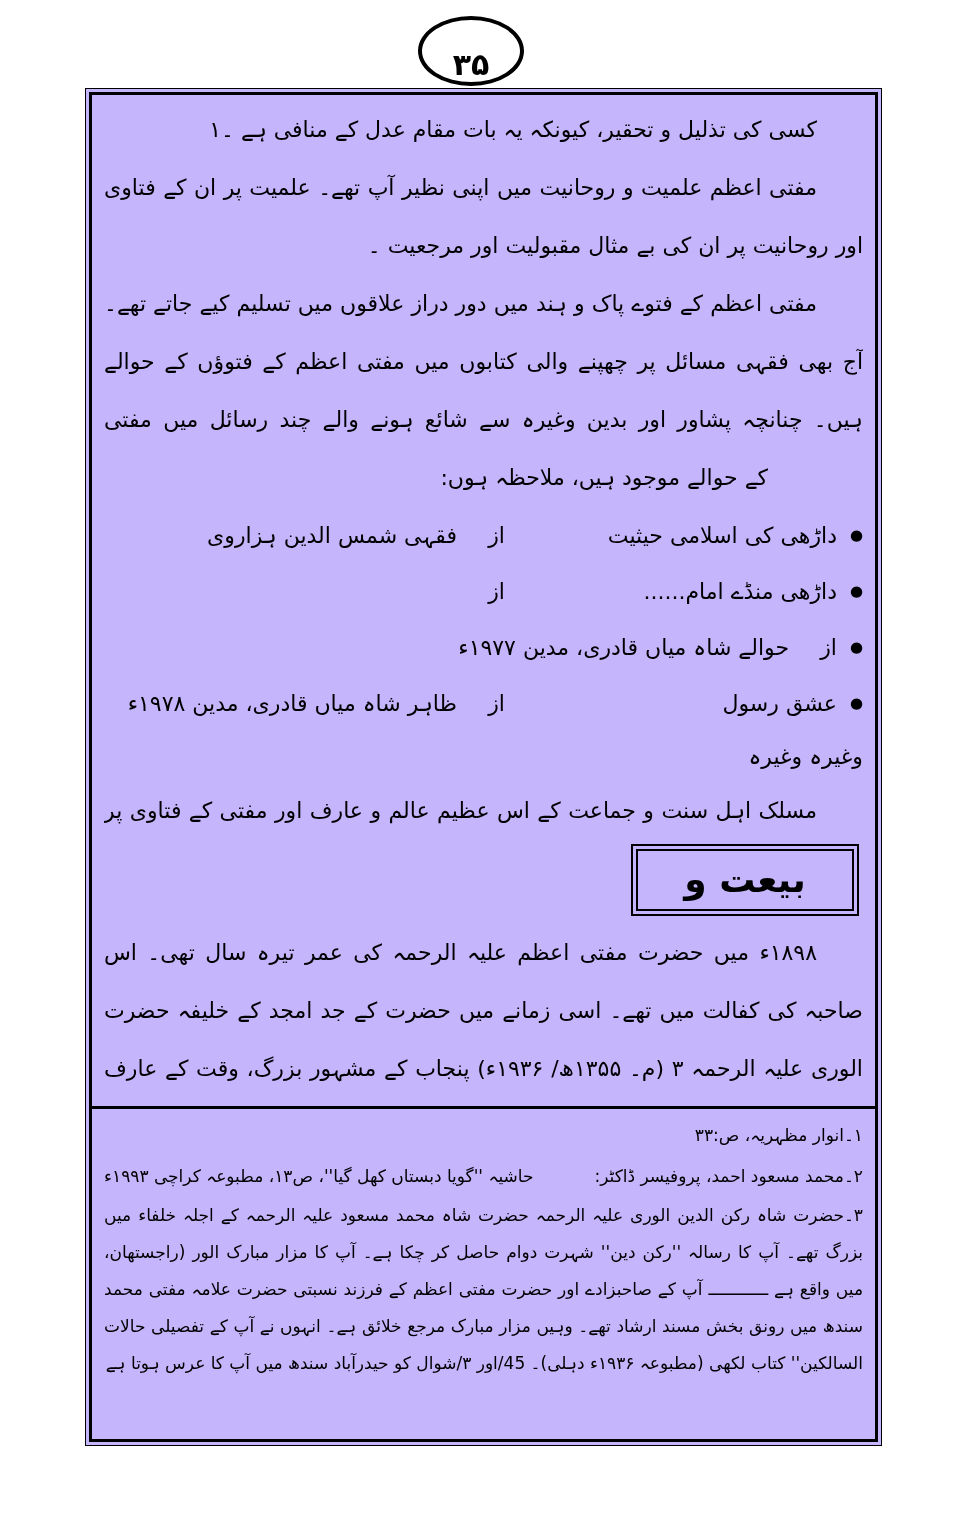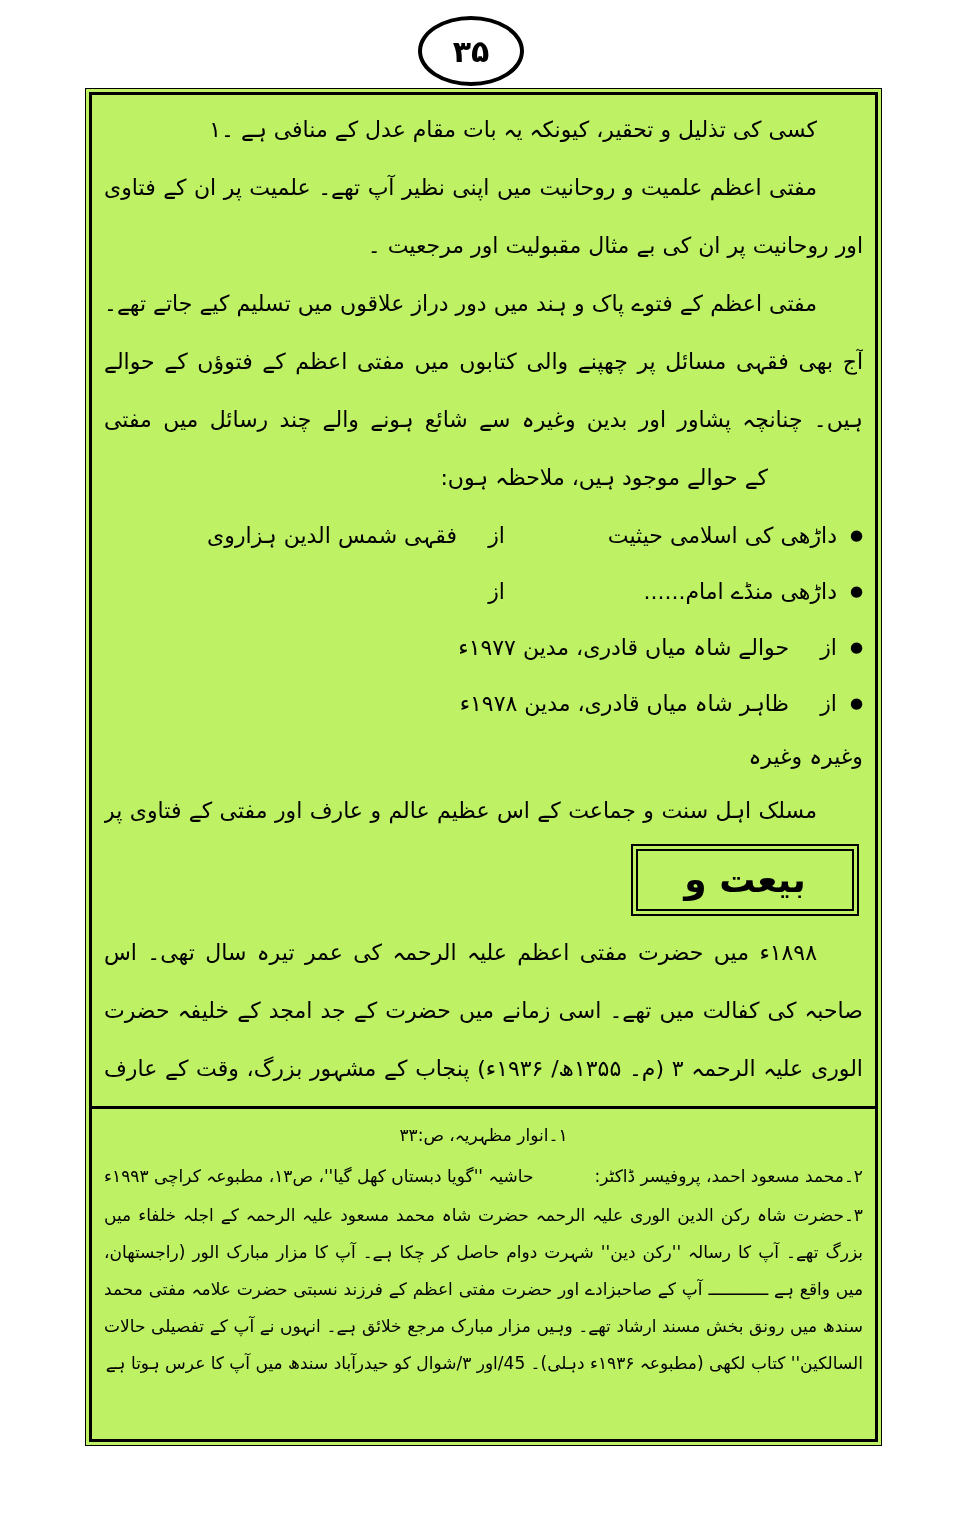--- a/index.html
+++ b/index.html
@@ -6,27 +6,27 @@
   body{
     width:960px;height:1528px;background:#ffffff;
     font-family:"DejaVu Sans", sans-serif;color:#000;
     position:relative;overflow:hidden;
   }
   .sheet{position:absolute;inset:0;}
   
   .oval{
     position:absolute;left:418px;top:16px;width:98px;height:62px;
     border:4px solid #000;border-radius:50%;
-    display:flex;align-items:center;justify-content:center;
+    display:flex;align-items:flex-end;justify-content:center;
     font-size:30px;font-weight:bold;direction:rtl;
   }
   
   .frame{
     position:absolute;left:85px;top:88px;width:797px;height:1358px;
-    border:1.5px solid #000;padding:3px;box-sizing:border-box;background:#bef264;
+    border:1.5px solid #000;padding:3px;box-sizing:border-box;background:#c4b5fd;
   }
   .frame-inner{
     border:3.5px solid #000;width:100%;height:100%;box-sizing:border-box;
     padding:6px 12px;direction:rtl;overflow:hidden;
   }
   
   .ln{
     font-size:22px;line-height:58px;height:58px;overflow:hidden;
     direction:rtl;
   }
@@ -53,21 +53,21 @@
   .hbox-in{
     border:2.5px solid #000;text-align:center;
     font-size:36px;font-weight:bold;line-height:58px;height:58px;overflow:hidden;
   }
   
   .sep{border:none;border-top:3px solid #000;margin:8px -12px 6px -12px;}
   
   .fn{
     font-size:17px;line-height:37px;height:37px;overflow:hidden;direction:rtl;
   }
-  .f1{height:40px;line-height:40px;text-align:center;}
+  .f1{height:40px;line-height:40px;}
   .frow{display:flex;direction:rtl;justify-content:space-between;height:42px;line-height:42px;}
 </style>
 </head>
 <body>
 
 <div class="sheet">
 
   <div class="oval">
     <span>۳۵</span>
   </div>
@@ -96,20 +96,21 @@
         <span class="ltitle">داڑھی منڈے امام......</span>
         <span class="laz">از</span>
       </div>
       <div class="lrow">
         <span class="bullet">●</span>
         <span class="laz">از</span>
         <span class="lauthor">حوالے شاہ میاں قادری، مدین ۱۹۷۷ء</span>
       </div>
       <div class="lrow">
         <span class="bullet">●</span>
+        <span class="ltitle">عشق رسول</span>
         <span class="laz">از</span>
         <span class="lauthor">ظاہر شاہ میاں قادری، مدین ۱۹۷۸ء</span>
       </div>
       <div class="ln r etcline" style="height:52px;line-height:52px;">وغیرہ وغیرہ</div>
 
       <div class="ln j ind" style="height:55px;line-height:55px;">مسلک اہل سنت و جماعت کے اس عظیم عالم و عارف اور مفتی کے فتاوی پر لائیڈن</div>
 
       <div class="hbox">
         <div class="hbox-in">بیعت و ارشاد</div>
       </div>

